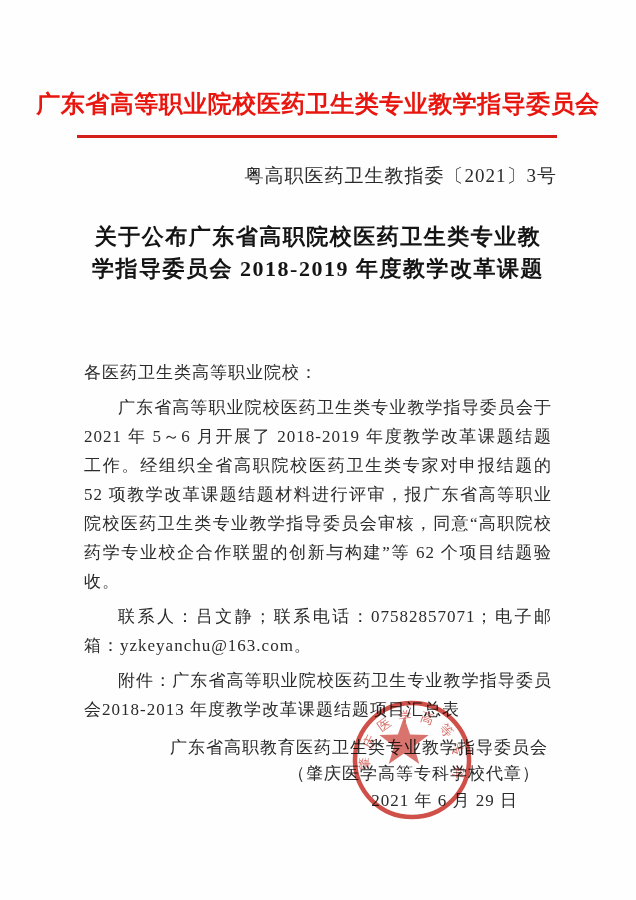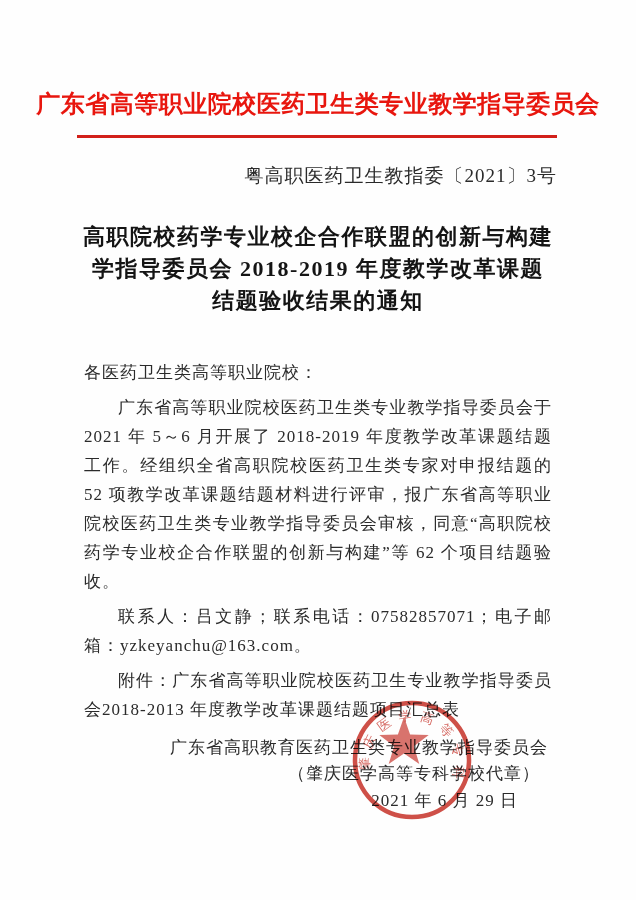--- a/index.html
+++ b/index.html
@@ -86,23 +86,22 @@
 
 <div class="page">
 
   <div class="org-title">广东省高等职业院校医药卫生类专业教学指导委员会</div>
 
   <div class="red-rule"></div>
 
   <div class="doc-number">粤高职医药卫生教指委〔2021〕3号</div>
 
   <div class="doc-title">
-    <div>高职院校药学专业校企合作联盟的创新与构建</div>
+    <div>关于公布广东省高职院校医药卫生类专业教</div>
     <div>学指导委员会 2018-2019 年度教学改革课题</div>
-    <div>结题验收结果的通知</div>
   </div>
 
   <div class="body-block">
     <p>各医药卫生类高等职业院校：</p>
     <p class="indent">广东省高等职业院校医药卫生类专业教学指导委员会于2021 年 5～6 月开展了 2018-2019 年度教学改革课题结题工作。经组织全省高职院校医药卫生类专家对申报结题的 52 项教学改革课题结题材料进行评审，报广东省高等职业院校医药卫生类专业教学指导委员会审核，同意“高职院校药学专业校企合作联盟的创新与构建”等 62 个项目结题验收。</p>
     <p class="indent">联系人：吕文静；联系电话：07582857071；电子邮箱：yzkeyanchu@163.com。</p>
     <p class="indent">附件：广东省高等职业院校医药卫生专业教学指导委员会2018-2013 年度教学改革课题结题项目汇总表</p>
   </div>
 
   <div class="sig-line sig-behalf">（肇庆医学高等专科学校代章）</div>

